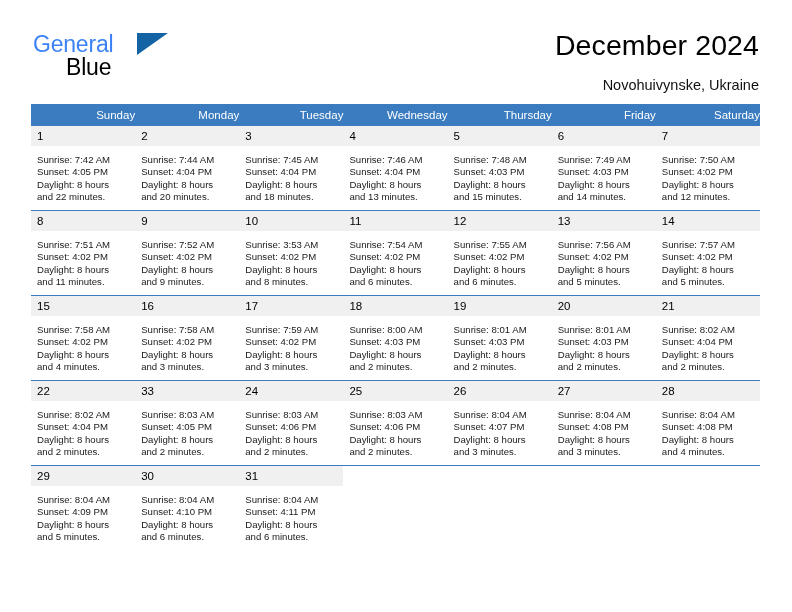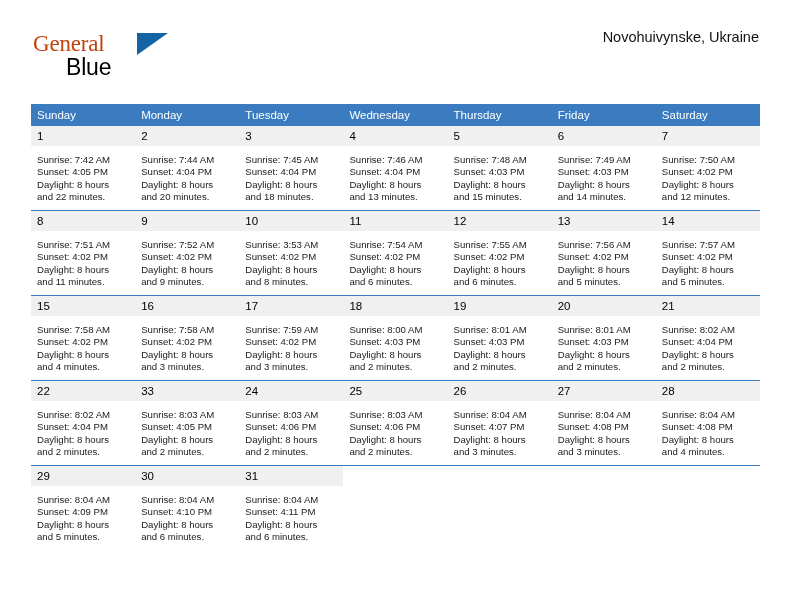--- a/index.html
+++ b/index.html
@@ -35,23 +35,22 @@
     left: 33px;
     top: 31px;
     width: 230px;
     height: 56px;
   }
   .brand-row1 {
     position: relative;
     height: 26px;
     line-height: 26px;
     font-size: 23px;
-    color: #c2410c;
+    color: #3b82f6;
     letter-spacing: -0.2px;
-    font-family: Liberation Serif, serif;
   }
   .brand-row2 {
     position: relative;
     margin-top: -3px;
     height: 26px;
     line-height: 26px;
     font-size: 23px;
     color: #000000;
     letter-spacing: -0.2px;
     padding-left: 33px;
@@ -73,41 +72,41 @@
     text-align: right;
   }
   .month-title {
     font-size: 28.5px;
     line-height: 34px;
     color: #000000;
     font-weight: normal;
     letter-spacing: 0.1px;
   }
   .location {
-    margin-top: 0;
+    margin-top: 14px;
     font-size: 14.5px;
     line-height: 18px;
     color: #111111;
   }
 
   
   .calendar {
     position: absolute;
     left: 31px;
     top: 104px;
     width: 729px;
     border-collapse: collapse;
     table-layout: fixed;
   }
   .calendar th {
     background: #3a7cbf;
     color: #ffffff;
     font-size: 11.5px;
     font-weight: normal;
-    text-align: left;
+    text-align: right;
     padding: 4px 0 4px 6px;
     height: 13px;
     border: none;
   }
   .calendar td {
     vertical-align: top;
     padding: 0;
     width: 104.14px;
     height: 84px;
     border: none;
@@ -149,20 +148,21 @@
 
   <div class="header">
 
     <div class="brand">
       <div class="brand-row1">General</div>
       <div class="brand-flag"></div>
       <div class="brand-row2">Blue</div>
     </div>
 
     <div class="title-block">
+      <div class="month-title">December 2024</div>
       <div class="location">Novohuivynske, Ukraine</div>
     </div>
 
   </div>
 
   <table class="calendar">
     <thead>
       <tr>
         <th>Sunday</th>
         <th>Monday</th>

